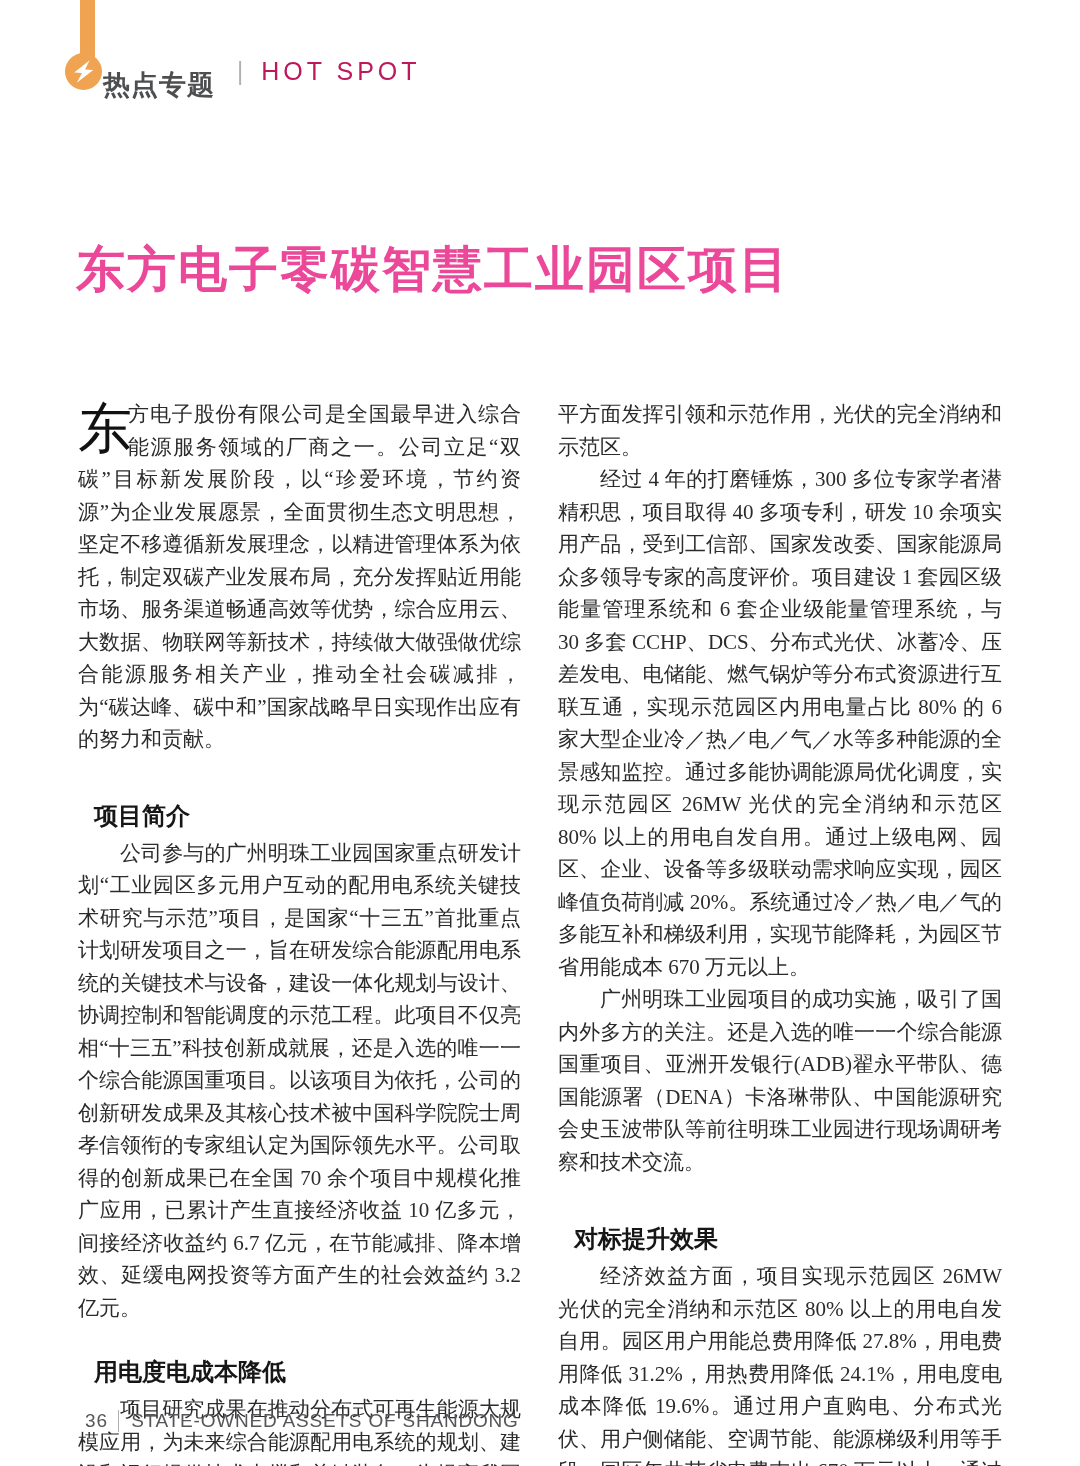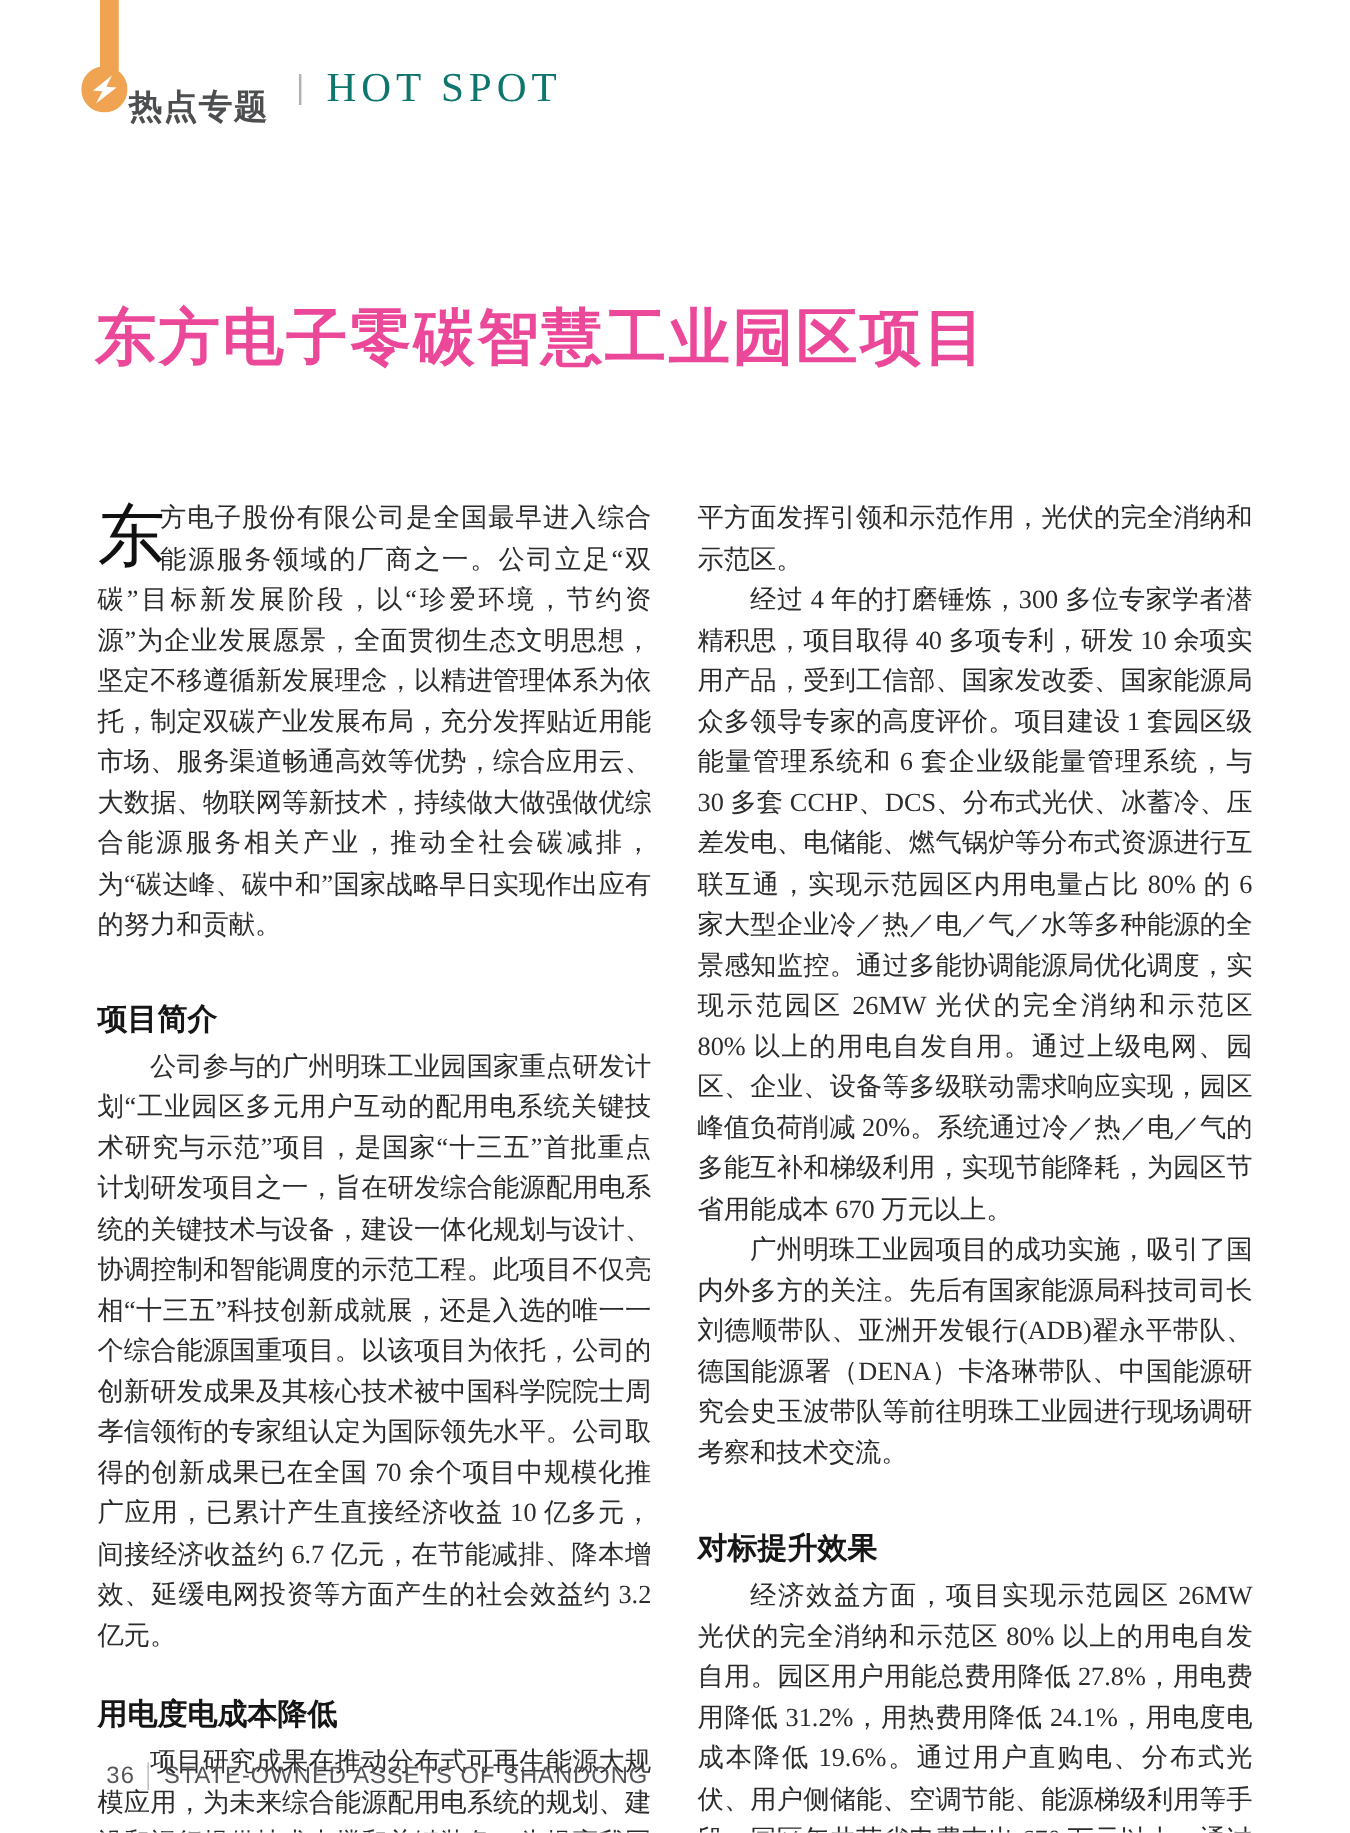--- a/index.html
+++ b/index.html
@@ -8,35 +8,35 @@
     font-family:"Liberation Serif","DejaVu Serif",serif;color:#2b2b2c;
     overflow:hidden;
   }
   
   .accent-bar{position:absolute;left:80px;top:0;width:15px;height:57px;}
   .logo{position:absolute;left:65px;top:53px;width:37px;height:37px;}
   .kicker{position:absolute;left:103px;top:53px;height:36px;display:flex;align-items:center;
           font-family:"Liberation Sans","DejaVu Sans",sans-serif;}
   .kicker-cn{font-size:27px;font-weight:bold;color:#4d4e50;letter-spacing:1px;margin-top:28px;}
   .kicker-sep{margin:0 18px 0 22px;font-size:24px;color:#b0b1b4;font-weight:300;transform:scaleY(1.1);}
-  .kicker-en{font-size:33px;color:#0f766e;letter-spacing:4px;font-family:Liberation Serif, serif;}
+  .kicker-en{font-size:25px;color:#be185d;letter-spacing:4px;}
   
   .article-title{position:absolute;left:76px;top:206px;width:960px;
     font-size:49px;line-height:62px;font-weight:bold;letter-spacing:2px;color:#ec4899;}
   
   .col{position:absolute;top:398px;font-size:21px;line-height:32.5px;text-align:justify;
        text-justify:inter-ideograph;}
   .col-left{left:78px;width:443px;}
   .col-right{left:558px;width:444px;}
   .col p{margin:0;}
   .col p.indent{text-indent:2em;}
   .dropcap{float:left;font-size:54px;line-height:58px;width:50px;color:#111;
            font-weight:400;margin:2px 0 0 0;}
   h2.sec{font-family:"Liberation Sans","DejaVu Sans",sans-serif;font-size:24px;line-height:30px;
-         color:#161616;margin:0 0 6px 0;}
+         color:#161616;margin:0 0 6px 16px;}
   h2.m1{margin-top:45px;}
   h2.m2{margin-top:33px;}
   h2.m3{margin-top:46px;}
   
   .footer{position:absolute;left:85px;top:1410px;display:flex;align-items:center;
           font-family:"Liberation Sans","DejaVu Sans",sans-serif;color:#55565a;}
   .page-num{font-size:19px;letter-spacing:1px;}
   .footer-sep{width:1px;height:22px;background:#aeb0b3;margin:0 12px 0 10px;}
   .journal{font-size:19px;letter-spacing:0.8px;}
 </style>
@@ -68,21 +68,21 @@
   </p>
   <h2 class="sec m1">项目简介</h2>
   <p class="indent">公司参与的广州明珠工业园国家重点研发计划“工业园区多元用户互动的配用电系统关键技术研究与示范”项目，是国家“十三五”首批重点计划研发项目之一，旨在研发综合能源配用电系统的关键技术与设备，建设一体化规划与设计、协调控制和智能调度的示范工程。此项目不仅亮相“十三五”科技创新成就展，还是入选的唯一一个综合能源国重项目。以该项目为依托，公司的创新研发成果及其核心技术被中国科学院院士周孝信领衔的专家组认定为国际领先水平。公司取得的创新成果已在全国 70 余个项目中规模化推广应用，已累计产生直接经济收益 10 亿多元，间接经济收益约 6.7 亿元，在节能减排、降本增效、延缓电网投资等方面产生的社会效益约 3.2 亿元。</p>
   <h2 class="sec m2">用电度电成本降低</h2>
   <p class="indent">项目研究成果在推动分布式可再生能源大规模应用，为未来综合能源配用电系统的规划、建设和运行提供技术支撑和关键装备，为提高我国能源装备技术水</p>
 </div>
 
 <div class="col col-right">
   <p>平方面发挥引领和示范作用，光伏的完全消纳和示范区。</p>
   <p class="indent">经过 4 年的打磨锤炼，300 多位专家学者潜精积思，项目取得 40 多项专利，研发 10 余项实用产品，受到工信部、国家发改委、国家能源局众多领导专家的高度评价。项目建设 1 套园区级能量管理系统和 6 套企业级能量管理系统，与 30 多套 CCHP、DCS、分布式光伏、冰蓄冷、压差发电、电储能、燃气锅炉等分布式资源进行互联互通，实现示范园区内用电量占比 80% 的 6 家大型企业冷／热／电／气／水等多种能源的全景感知监控。通过多能协调能源局优化调度，实现示范园区 26MW 光伏的完全消纳和示范区 80% 以上的用电自发自用。通过上级电网、园区、企业、设备等多级联动需求响应实现，园区峰值负荷削减 20%。系统通过冷／热／电／气的多能互补和梯级利用，实现节能降耗，为园区节省用能成本 670 万元以上。</p>
-  <p class="indent">广州明珠工业园项目的成功实施，吸引了国内外多方的关注。先后有国家能源局科技司司长刘德顺带队、亚洲开发银行(ADB)翟永平带队、德国能源署（DENA）卡洛琳带队、中国能源研究会史玉波带队等前往明珠工业园进行现场调研考察和技术交流。</p>
+  <p class="indent">广州明珠工业园项目的成功实施，吸引了国内外多方的关注。还是入选的唯一一个综合能源国重项目、亚洲开发银行(ADB)翟永平带队、德国能源署（DENA）卡洛琳带队、中国能源研究会史玉波带队等前往明珠工业园进行现场调研考察和技术交流。</p>
   <h2 class="sec m3">对标提升效果</h2>
   <p class="indent">经济效益方面，项目实现示范园区 26MW 光伏的完全消纳和示范区 80% 以上的用电自发自用。园区用户用能总费用降低 27.8%，用电费用降低 31.2%，用热费用降低 24.1%，用电度电成本降低 19.6%。通过用户直购电、分布式光伏、用户侧储能、空调节能、能源梯级利用等手段，园区年共节省电费支出 670 万元以上。通过上级电网、园区、企业、设备等多级联动需求响应实现，园区峰值负荷削减 20%。</p>
 </div>
 
 <div class="footer">
   <span class="page-num">36</span>
   <span class="footer-sep"></span>
   <span class="journal">STATE-OWNED ASSETS OF SHANDONG</span>
 </div>
 

